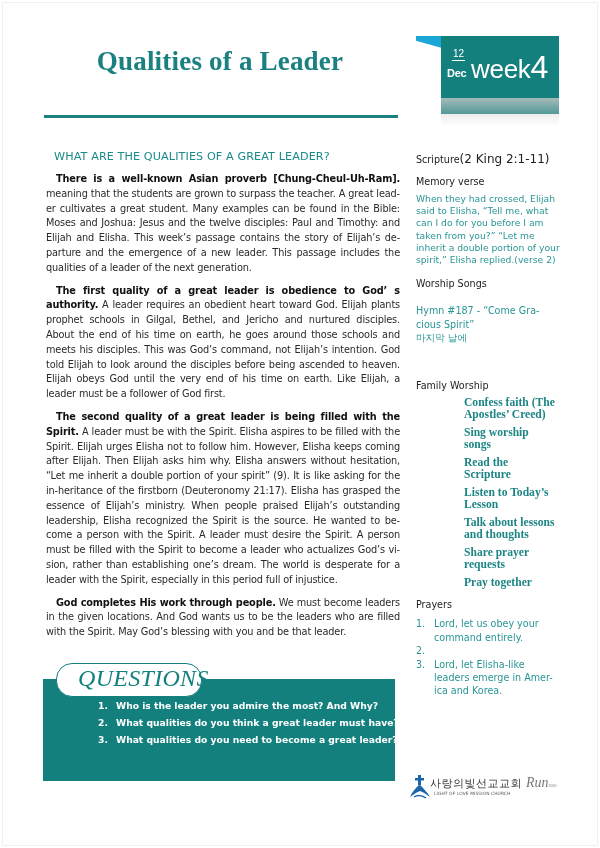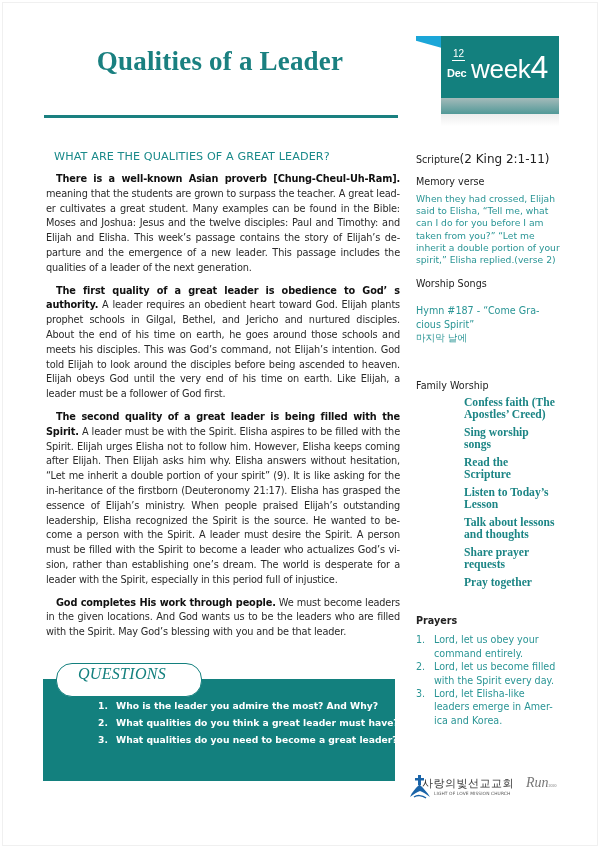--- a/index.html
+++ b/index.html
@@ -27,37 +27,37 @@
 
     .main { position: absolute; left: 54px; top: 150px; width: 340px; font-family: "DejaVu Sans", sans-serif; }
     .section-heading { font-size: 11.2px; color: #1a8a8a; letter-spacing: 0.1px; margin: 0 0 9px 0; font-weight: normal; }
     .para { font-size: 9.75px; line-height: 14.8px; text-align: justify; color: #2a2a2a; margin: 0 0 8px -8px; width: 354px; letter-spacing: -0.15px; }
     .para .lead { font-weight: bold; color: #111; }
     .para .indent { display: inline-block; width: 10px; }
 
     .q-box { position: absolute; left: 43px; top: 679px; width: 352px; height: 102px; background: #13807e; }
     .q-tab { position: absolute; left: 56px; top: 663px; width: 144px; height: 32px; background: #fff;
       border: 1.5px solid #13807e; border-radius: 16px; }
-    .q-title { position: absolute; left: 78px; top: 665px; font-family: "Liberation Serif", serif; font-style: italic; font-size: 16px; color: #13807e; letter-spacing: 0.3px; }
+    .q-title { position: absolute; left: 78px; top: 665px; font-family: "Liberation Serif", serif; font-style: italic; font-size: 24px; color: #13807e; letter-spacing: 0.3px; }
     .q-list { position: absolute; left: 58px; top: 697px; margin: 0; padding: 0; list-style: none; }
     .q-list li { font-family: "DejaVu Sans", sans-serif; font-weight: bold; font-size: 9.2px; color: #fff; line-height: 17px; margin-left: 40px; }
     .q-list .num { display: inline-block; width: 18px; }
 
     .side { position: absolute; left: 416px; top: 152px; width: 170px; font-family: "DejaVu Sans", sans-serif; }
     .side-label { font-size: 9.6px; color: #222; margin: 0; }
     .side-label small { font-size: 12px; }
     .side-teal { color: #2a9595; font-size: 9.2px; line-height: 12.2px; }
     .fam-list { margin: 0; padding: 0; list-style: none; }
     .fam-list li { font-family: "Liberation Serif", serif; font-weight: bold; font-size: 11.6px; color: #1c8585; line-height: 12px; margin-bottom: 6px; margin-left: 48px; }
     .prayer-list { margin: 0; padding: 0; list-style: none; }
     .prayer-list li { display: flex; font-size: 9.6px; line-height: 13.4px; color: #2a9595; }
     .prayer-list .num { width: 18px; flex: none; }
 
     .logo { position: absolute; left: 410px; top: 775px; width: 180px; height: 30px; }
-    .logo-ko { position: absolute; left: 12px; top: 1px; font-size: 11px; color: #333; letter-spacing: 0.5px; }
+    .logo-ko { position: absolute; left: 20px; top: 1px; font-size: 11px; color: #333; letter-spacing: 0.5px; }
     .logo-en { position: absolute; left: 24px; top: 16px; font-size: 4.4px; color: #555; letter-spacing: 0.1px; }
     .logo-run { position: absolute; left: 116px; top: 0px; font-family: "Liberation Serif", serif; font-style: italic; font-size: 14px; color: #777; }
     .logo-run small { font-size: 4px; font-style: normal; }
   </style>
 </head>
 <body>
 
 <div class="page-border"></div>
 
 <h1 class="title" style="margin:0;">Qualities of a Leader</h1>
@@ -100,29 +100,28 @@
   <ul class="fam-list" style="margin-top:6px; width:140px;">
     <li>Confess faith (The Apostles’ Creed)</li>
     <li>Sing worship songs</li>
     <li>Read the Scripture</li>
     <li>Listen to Today’s Lesson</li>
     <li>Talk about lessons and thoughts</li>
     <li>Share prayer requests</li>
     <li>Pray together</li>
   </ul>
 
-  <p class="side-label" style="margin-top:26px;font-weight:bold;">Prayers</p>
+  <p class="side-label" style="margin-top:10px;">Prayers</p>
   <ul class="prayer-list" style="margin-top:7px; width:140px;">
     <li>
         <span class="num">1.</span>
         <span>Lord, let us obey your command entirely.</span>
       </li>
     <li>
         <span class="num">2.</span>
-        <span>Lord, let us become filled with the Spirit every day.</span>
       </li>
     <li>
         <span class="num">3.</span>
         <span>Lord, let Elisha-like leaders emerge in Amer-ica and Korea.</span>
       </li>
   </ul>
 </aside>
 
 <div class="logo">
   <svg width="20" height="24" viewBox="0 0 20 24" style="position:absolute;left:0;top:0;">

